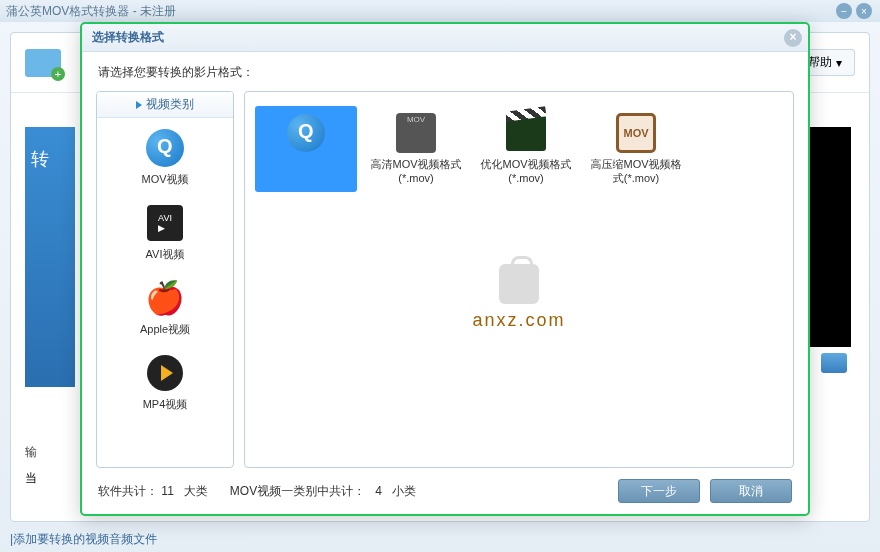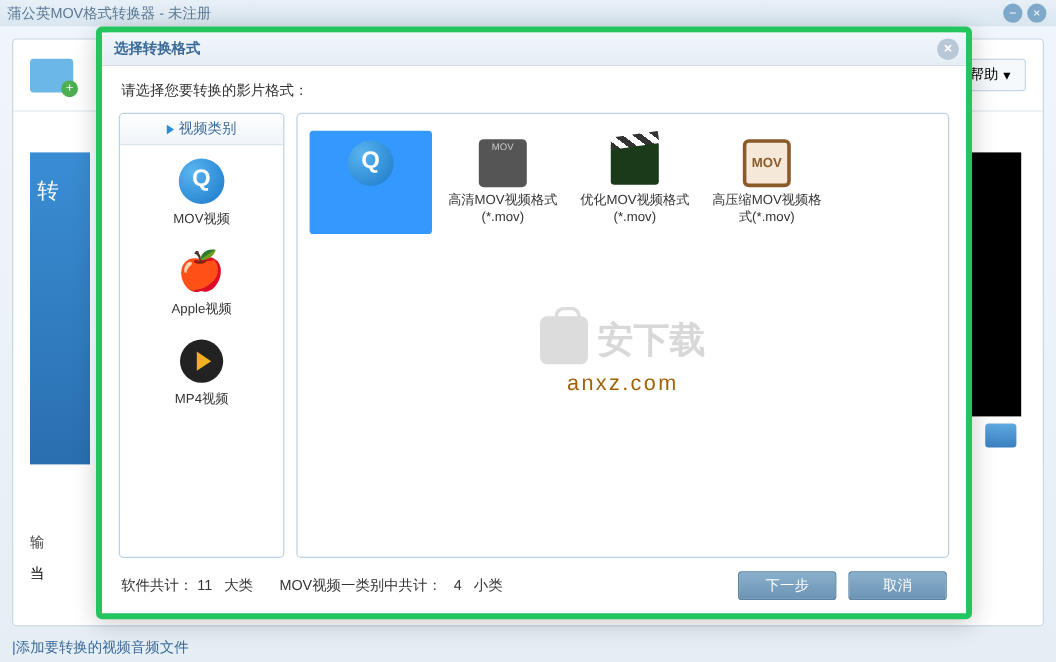--- a/index.html
+++ b/index.html
@@ -141,21 +141,21 @@
     }
 
     
     .modal {
       position: absolute;
       left: 80px;
       top: 22px;
       width: 730px;
       height: 494px;
       background: #fff;
-      border: 5px solid #22c55e;
+      border: 2px solid #22c55e;
       border-radius: 5px;
       box-shadow: 0 4px 20px rgba(0,0,0,0.2);
       display: flex;
       flex-direction: column;
     }
     .modal-title {
       height: 28px;
       background: linear-gradient(#f0f6fb, #e6eef5);
       border-bottom: 1px solid #d0dce8;
       display: flex;
@@ -474,20 +474,26 @@
         <span class="play-tri"></span>
         <span>视频类别</span>
       </div>
       <div class="cat-item">
         <div class="cat-icon">
             <div class="qt-icon"></div>
           </div>
         <div class="cat-label">MOV视频</div>
       </div>
       <div class="cat-item">
+        <div class="cat-icon">
+            <div class="avi-icon">AVI<br>▶</div>
+          </div>
+        <div class="cat-label">AVI视频</div>
+      </div>
+      <div class="cat-item">
         <div class="cat-icon apple-icon">🍎</div>
         <div class="cat-label">Apple视频</div>
       </div>
       <div class="cat-item">
         <div class="cat-icon">
             <div class="mp4-icon"></div>
           </div>
         <div class="cat-label">MP4视频</div>
       </div>
     </div>
@@ -510,21 +516,20 @@
         <div class="fmt-label">优化MOV视频格式(*.mov)</div>
       </div>
       <div class="fmt-item">
         <div class="fmt-icon">
             <div class="compress-icon">MOV</div>
           </div>
         <div class="fmt-label">高压缩MOV视频格式(*.mov)</div>
       </div>
       <div class="watermark">
         <div class="wm-bag"></div>
-        <span>安下载</span>
       </div>
       <div class="watermark-sub">anxz.com</div>
     </div>
   </div>
   <div class="modal-footer">
     <div class="footer-stats">
       <span>
         <span>软件共计：</span>
         <span>11</span>&nbsp;&nbsp;
         <span>大类</span>

